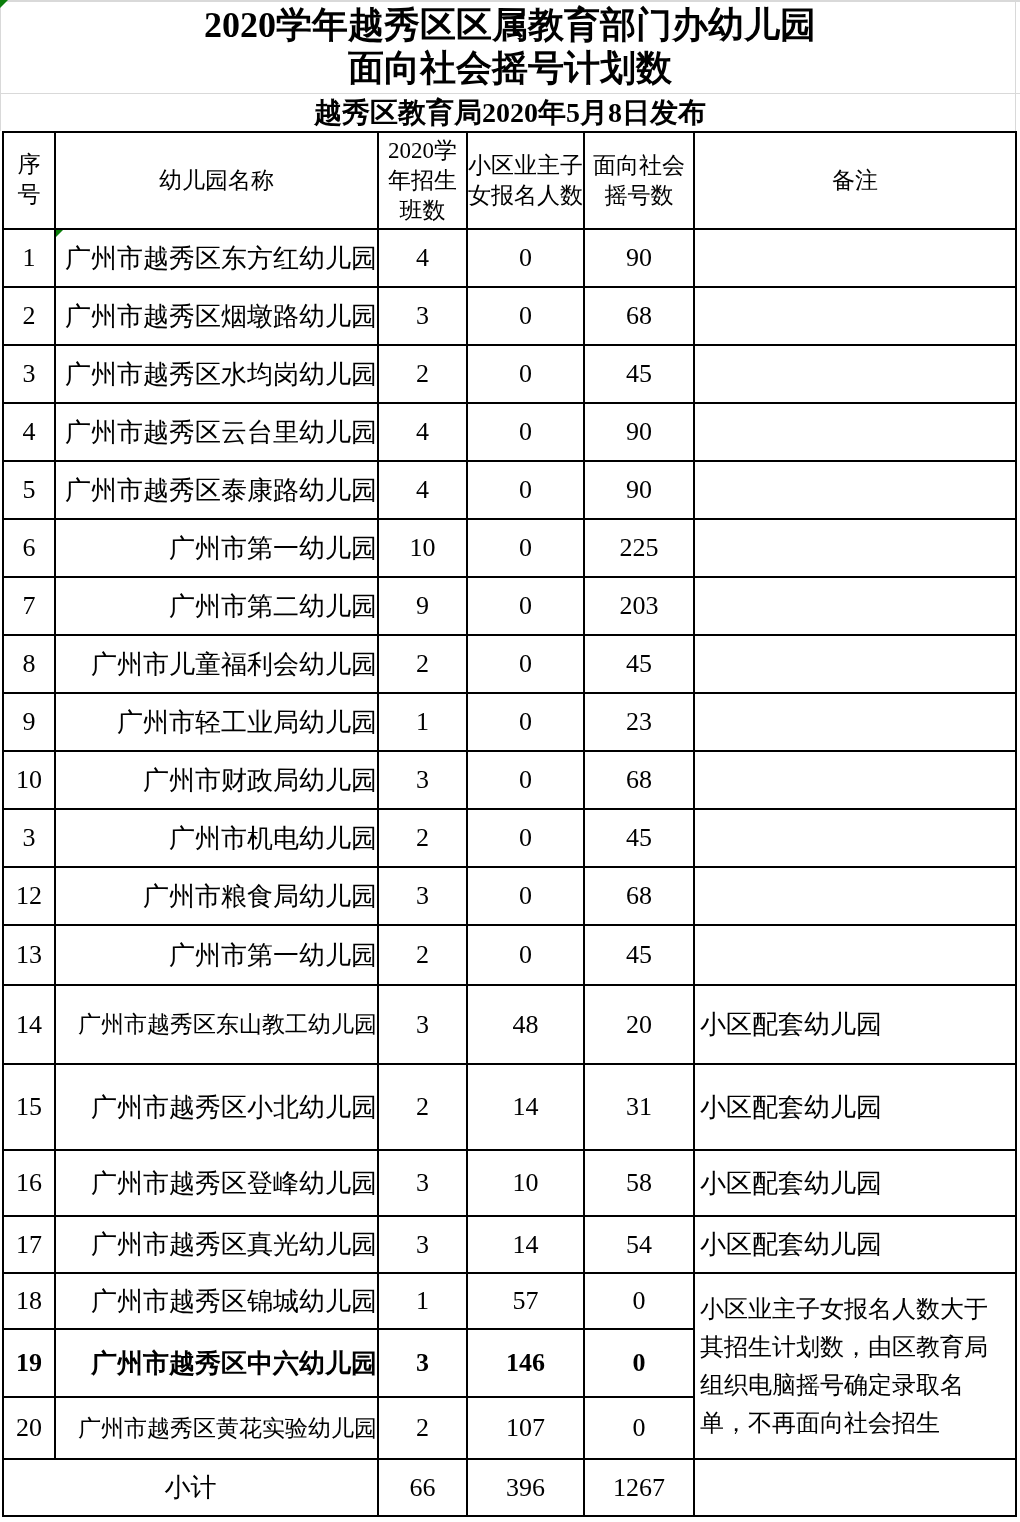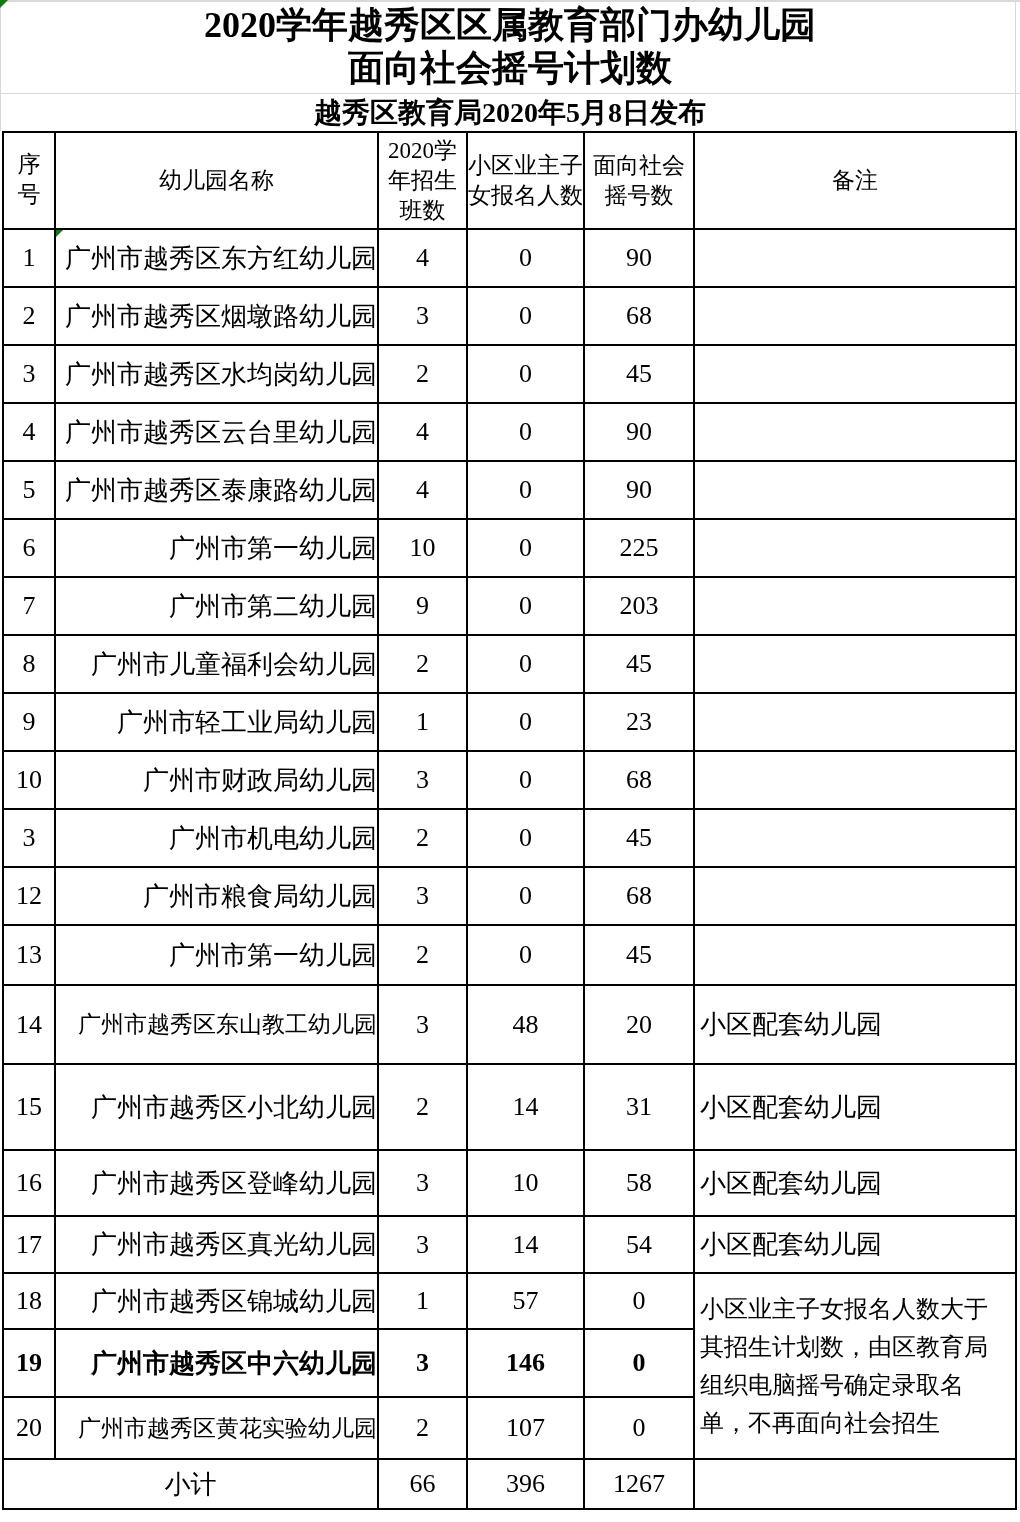--- a/index.html
+++ b/index.html
@@ -63,21 +63,21 @@
   
   tbody tr:nth-child(14) td.name,
   tbody tr:nth-child(20) td.name{font-size:23px;}
   
   tbody tr:nth-child(1) td.name{position:relative;}
   tbody tr:nth-child(1) td.name::before{
     content:"";position:absolute;top:0;left:0;width:0;height:0;
     border-top:7px solid var(--marker-green,#0b7e0b);
     border-right:7px solid transparent;
   }
-  tfoot tr{height:50px;}
+  tfoot tr{height:57px;}
   tfoot td{font-size:26px;}
   td.subtotal{font-size:26px;}
 </style>
 </head>
 <body>
 
 <div class="gridline gridline-top"></div>
 <div class="gridline gridline-under-title"></div>
 <div class="gridline gridline-left"></div>
 <div class="gridline gridline-right"></div>

